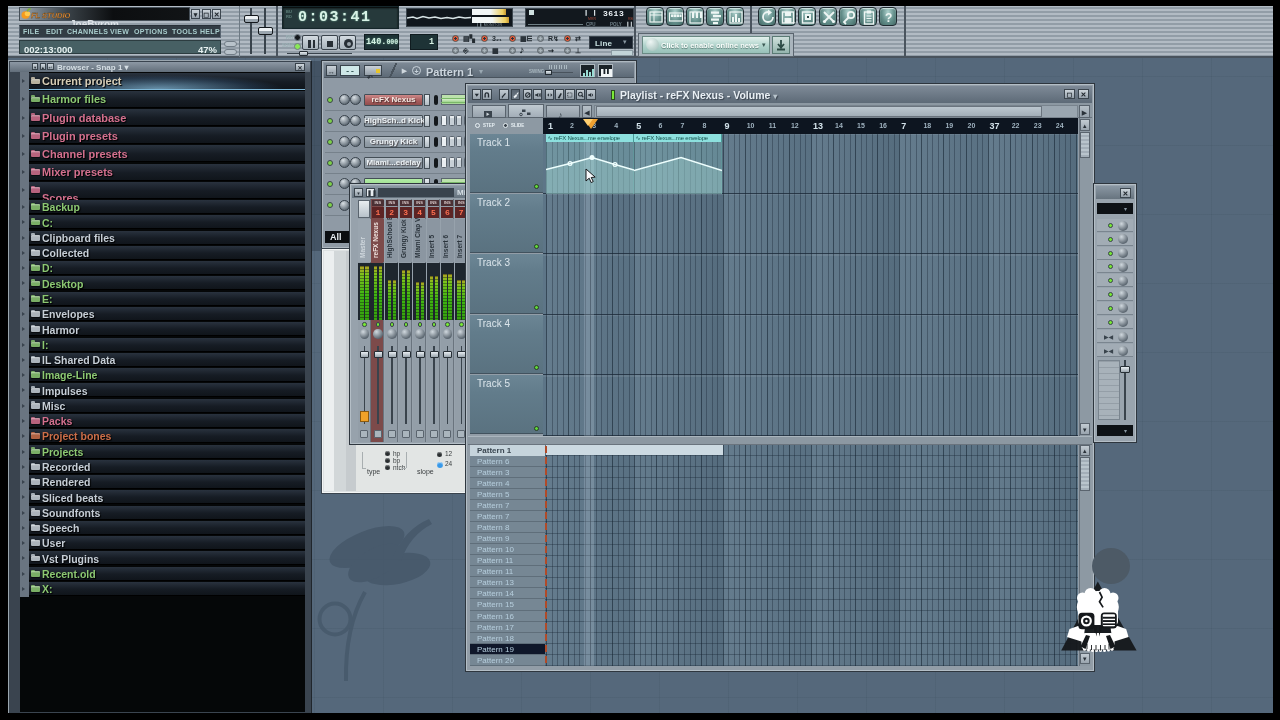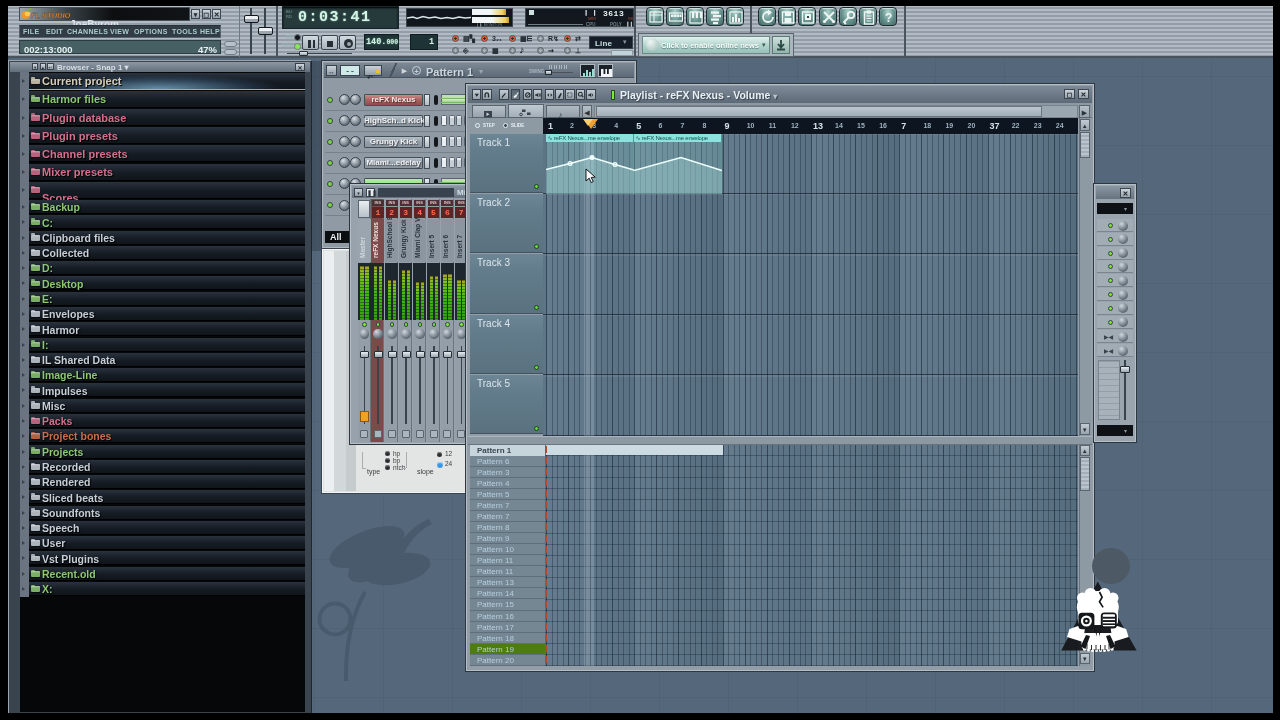--- a/index.html
+++ b/index.html
@@ -993,21 +993,21 @@
 <div style="position:absolute;left:470px;top:588.41px;width:75px;height:11.07px;background:#768794;border-bottom:1px solid #5f6e7a;box-sizing:border-box;font:8px 'Liberation Sans', sans-serif;color:#b6cedd;line-height:11.1px;padding-left:7px;">Pattern 14</div>
 <div style="position:absolute;left:545px;top:589.91px;width:2px;height:7px;background:#b04a28;"></div>
 <div style="position:absolute;left:470px;top:599.48px;width:75px;height:11.07px;background:#768794;border-bottom:1px solid #5f6e7a;box-sizing:border-box;font:8px 'Liberation Sans', sans-serif;color:#b6cedd;line-height:11.1px;padding-left:7px;">Pattern 15</div>
 <div style="position:absolute;left:545px;top:600.98px;width:2px;height:7px;background:#b04a28;"></div>
 <div style="position:absolute;left:470px;top:610.55px;width:75px;height:11.07px;background:#768794;border-bottom:1px solid #5f6e7a;box-sizing:border-box;font:8px 'Liberation Sans', sans-serif;color:#b6cedd;line-height:11.1px;padding-left:7px;">Pattern 16</div>
 <div style="position:absolute;left:545px;top:612.05px;width:2px;height:7px;background:#b04a28;"></div>
 <div style="position:absolute;left:470px;top:621.62px;width:75px;height:11.07px;background:#768794;border-bottom:1px solid #5f6e7a;box-sizing:border-box;font:8px 'Liberation Sans', sans-serif;color:#b6cedd;line-height:11.1px;padding-left:7px;">Pattern 17</div>
 <div style="position:absolute;left:545px;top:623.12px;width:2px;height:7px;background:#b04a28;"></div>
 <div style="position:absolute;left:470px;top:632.69px;width:75px;height:11.07px;background:#768794;border-bottom:1px solid #5f6e7a;box-sizing:border-box;font:8px 'Liberation Sans', sans-serif;color:#b6cedd;line-height:11.1px;padding-left:7px;">Pattern 18</div>
 <div style="position:absolute;left:545px;top:634.19px;width:2px;height:7px;background:#b04a28;"></div>
-<div style="position:absolute;left:470px;top:643.76px;width:75px;height:11.07px;background:#4d7c0f;border-bottom:1px solid #5f6e7a;box-sizing:border-box;font:8px 'Liberation Sans', sans-serif;color:#b6cedd;line-height:11.1px;padding-left:7px;">Pattern 19</div>
+<div style="position:absolute;left:470px;top:643.76px;width:75px;height:11.07px;background:#0f172a;border-bottom:1px solid #5f6e7a;box-sizing:border-box;font:8px 'Liberation Sans', sans-serif;color:#b6cedd;line-height:11.1px;padding-left:7px;">Pattern 19</div>
 <div style="position:absolute;left:545px;top:645.26px;width:2px;height:7px;background:#b04a28;"></div>
 <div style="position:absolute;left:470px;top:654.83px;width:75px;height:11.07px;background:#768794;border-bottom:1px solid #5f6e7a;box-sizing:border-box;font:8px 'Liberation Sans', sans-serif;color:#b6cedd;line-height:11.1px;padding-left:7px;">Pattern 20</div>
 <div style="position:absolute;left:545px;top:656.33px;width:2px;height:7px;background:#b04a28;"></div>
 <div style="position:absolute;left:1078.5px;top:118px;width:12px;height:317.5px;background:#8d99a3;border-left:1px solid #6a747e;"></div>
 <div style="position:absolute;left:1079.5px;top:118.5px;width:10.5px;height:12px;background:linear-gradient(180deg,#c3ccd3,#99a4ae);border:1px solid #5a646e;font:6px 'Liberation Sans', sans-serif;color:#2a323a;text-align:center;line-height:12px;">▲</div>
 <div style="position:absolute;left:1079.5px;top:132px;width:10.5px;height:26px;background:linear-gradient(90deg,#b6c1c9,#9aa6b0);border:1px solid #5a646e;background-image:repeating-linear-gradient(180deg,#b9c4cc 0 2px,#a3aeb8 2px 4px);"></div>
 <div style="position:absolute;left:1079.5px;top:423px;width:10.5px;height:12px;background:linear-gradient(180deg,#c3ccd3,#99a4ae);border:1px solid #5a646e;font:6px 'Liberation Sans', sans-serif;color:#2a323a;text-align:center;line-height:12px;">▼</div>
 <div style="position:absolute;left:1078.5px;top:444.5px;width:12px;height:221.5px;background:#8d99a3;border-left:1px solid #6a747e;"></div>
 <div style="position:absolute;left:1079.5px;top:445px;width:10.5px;height:11px;background:linear-gradient(180deg,#c3ccd3,#99a4ae);border:1px solid #5a646e;font:6px 'Liberation Sans', sans-serif;color:#2a323a;text-align:center;line-height:11px;">▲</div>
 <div style="position:absolute;left:1079.5px;top:457px;width:10.5px;height:34px;background-image:repeating-linear-gradient(180deg,#b9c4cc 0 2px,#a3aeb8 2px 4px);border:1px solid #5a646e;"></div>

